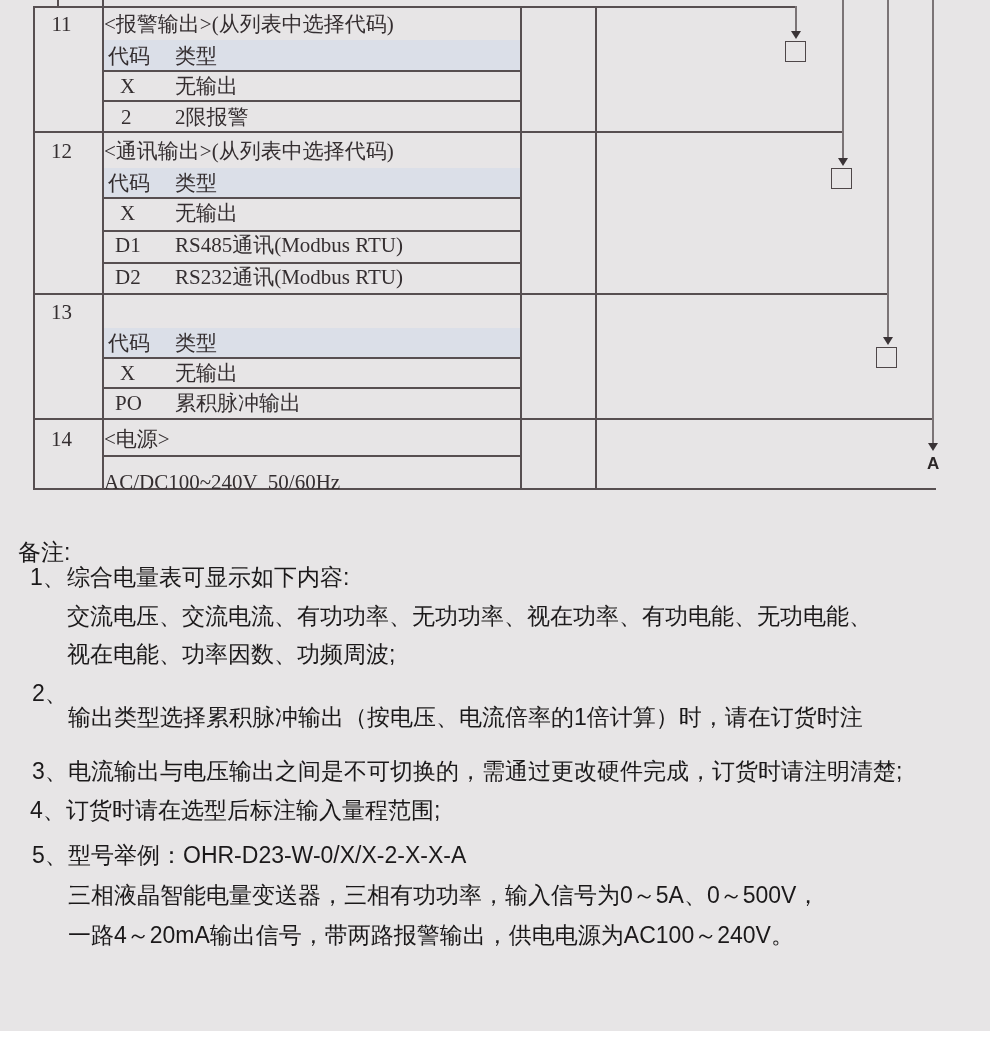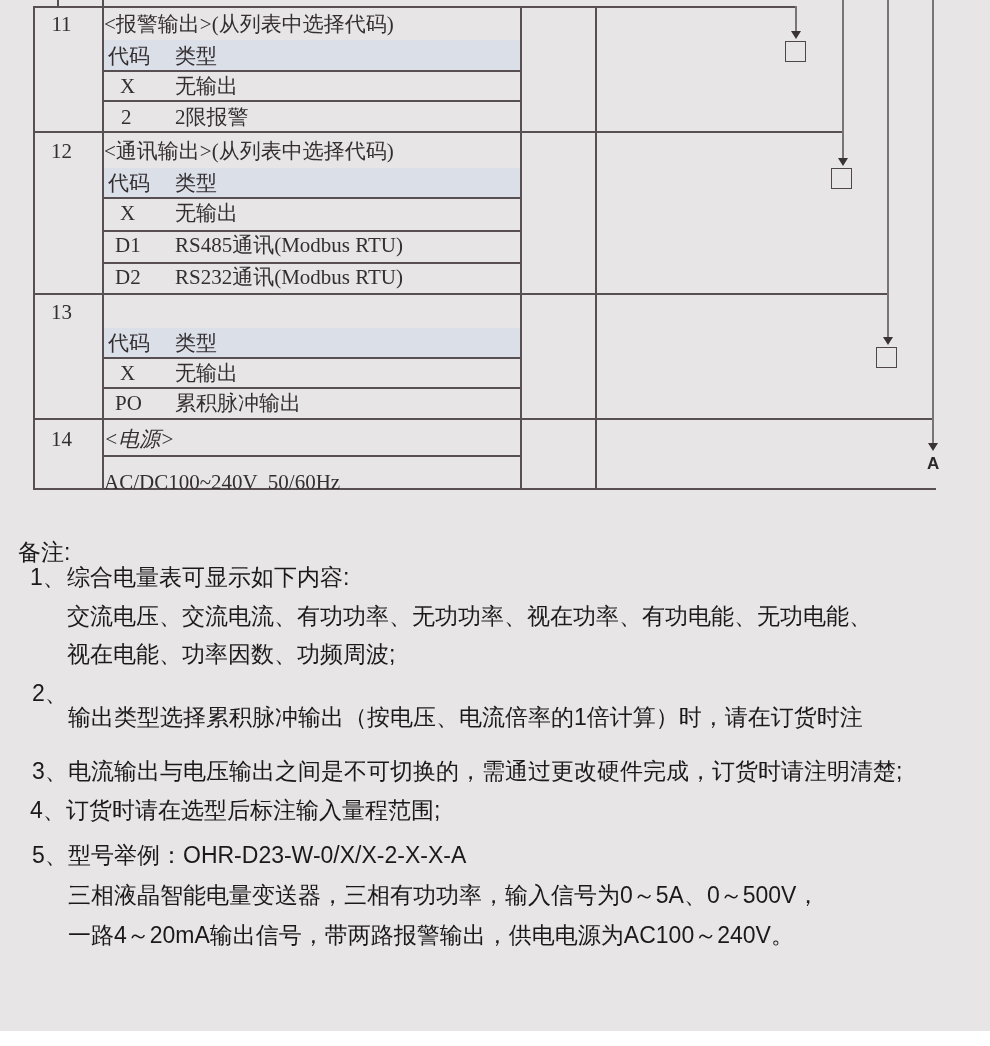--- a/index.html
+++ b/index.html
@@ -78,21 +78,21 @@
 
   <div class="t num" style="top:299px;">13</div>
   <div class="t" style="left:108px;top:330px;">代码</div>
   <div class="t" style="left:175px;top:330px;">类型</div>
   <div class="t" style="left:120px;top:360px;">X</div>
   <div class="t" style="left:175px;top:360px;">无输出</div>
   <div class="t" style="left:115px;top:390px;">PO</div>
   <div class="t" style="left:175px;top:390px;">累积脉冲输出</div>
 
   <div class="t num" style="top:426px;">14</div>
-  <div class="t" style="left:104px;top:426px;font-style:italic;">&lt;电源&gt;</div>
+  <div class="t" style="left:104px;top:426px;">&lt;电源&gt;</div>
   <div class="t pre" style="left:104px;top:459px;">AC/DC100~240V  50/60Hz</div>
 
   <div class="dlv" style="left:795px;top:6px;height:31px;"></div>
   <div class="dlv" style="left:842px;top:0px;height:162px;"></div>
   <div class="dlv" style="left:887px;top:0px;height:341px;"></div>
   <div class="dlv" style="left:932px;top:0px;height:444px;"></div>
 
   <div class="arr" style="left:791px;top:31px;"></div>
   <div class="arr" style="left:838px;top:158px;"></div>
   <div class="arr" style="left:883px;top:337px;"></div>

